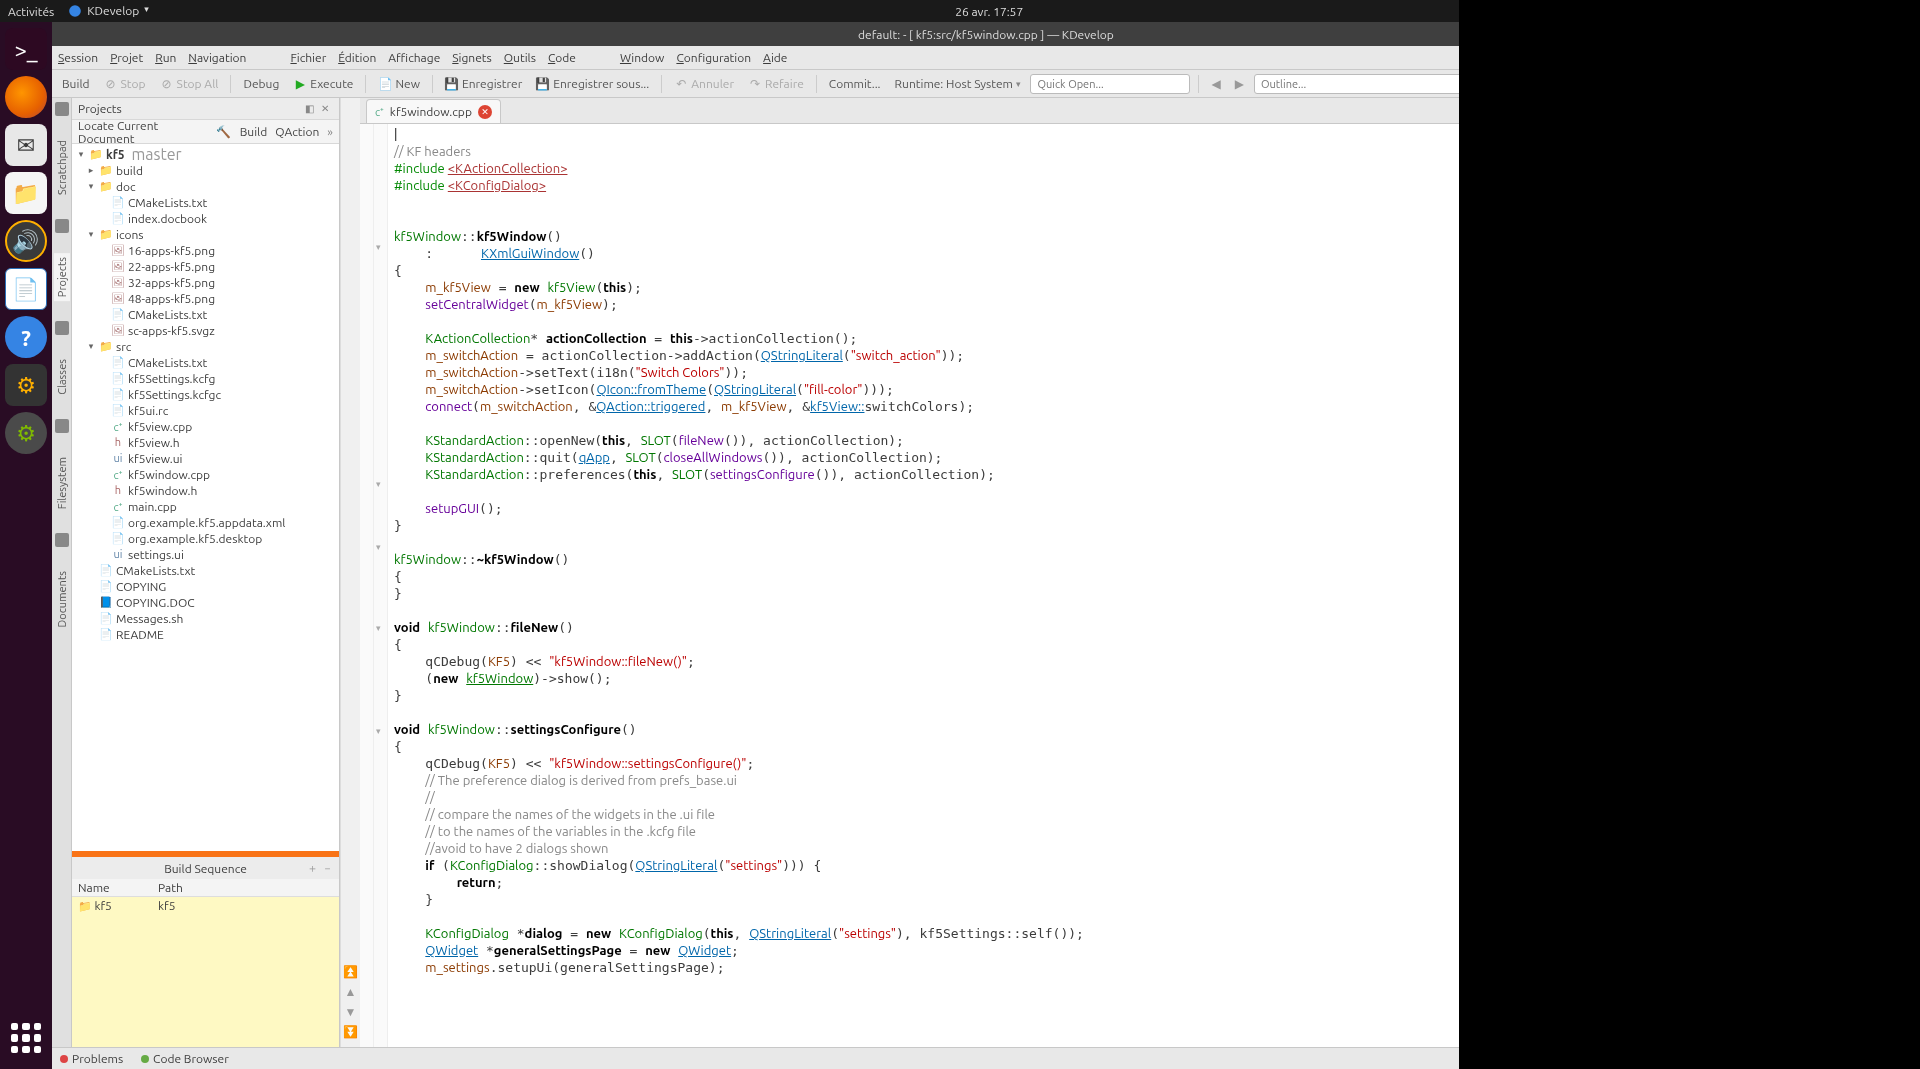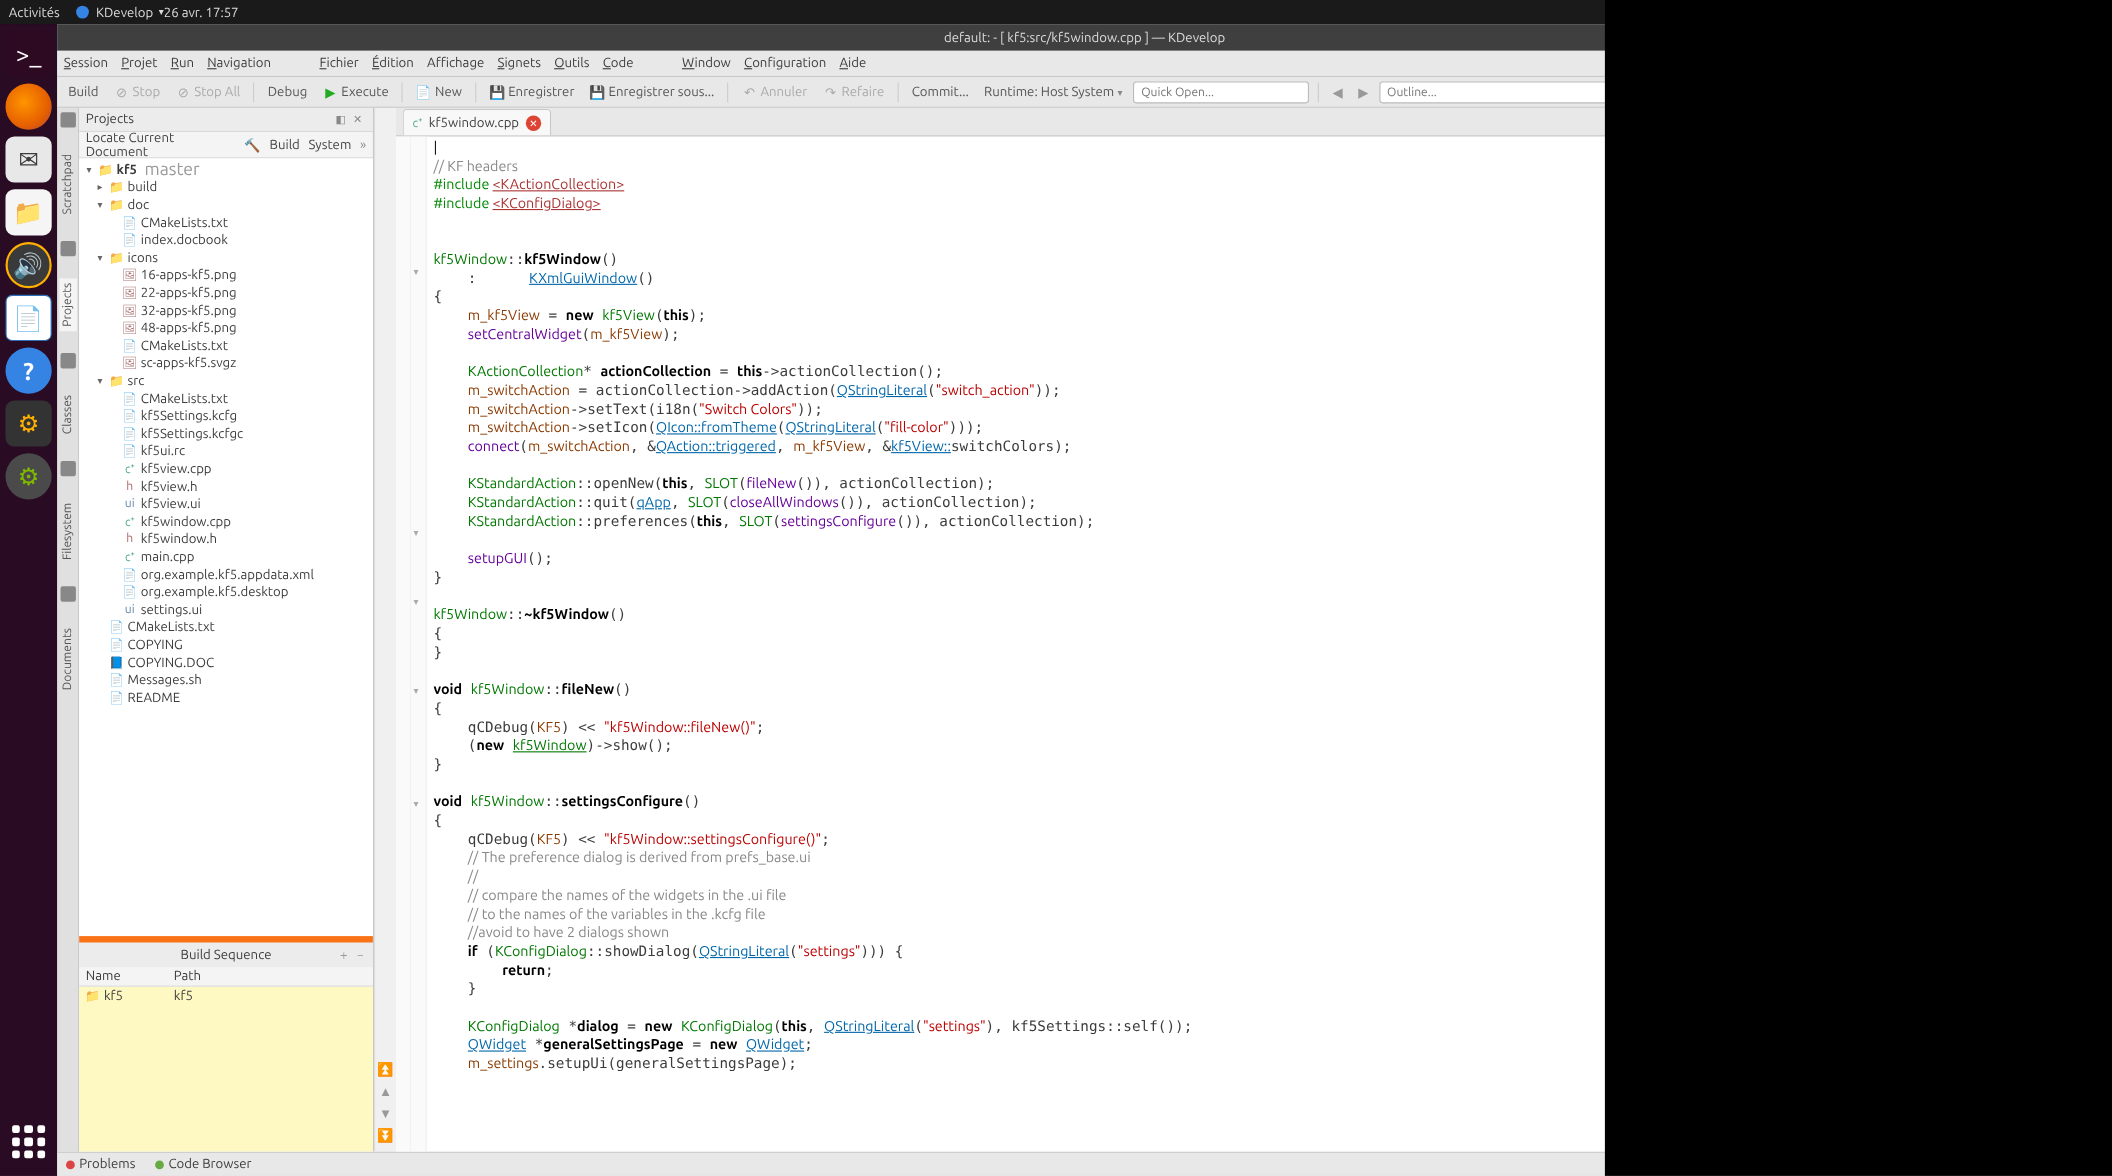--- a/index.html
+++ b/index.html
@@ -1,23 +1,23 @@
 <!DOCTYPE html>
 <html><head>
 <meta charset="utf-8">
 <style>
 * { margin: 0; padding: 0; box-sizing: border-box; font-family: "Ubuntu", "Noto Sans", sans-serif; }
 body { background: #2c001e; color: #3c3c3c; font-size: 13px; overflow: hidden; }
 
 
 .gnome-bar { height: 22px; background: #1a1a1a; color: #ddd; display: flex; align-items: center; padding: 0 8px; font-size: 12px; }
 .gnome-bar .left { display: flex; align-items: center; gap: 14px; }
-.gnome-bar .center { flex: 1; }
+.gnome-bar .center { flex: 1; text-align: center; }
 .gnome-bar .right { display: flex; align-items: center; gap: 12px; }
-.gnome-bar .app-menu { display: flex; align-items: center; gap: 5px; }
+.gnome-bar .app-menu { display: flex; align-items: flex-start; gap: 5px; }
 .gnome-bar svg { width: 14px; height: 14px; fill: #ccc; }
 
 
 .dock { position: absolute; left: 0; top: 22px; bottom: 0; width: 52px; background: rgba(40,20,40,0.6); display: flex; flex-direction: column; align-items: center; padding-top: 6px; gap: 6px; }
 .dock .app-icon { width: 42px; height: 42px; border-radius: 8px; display: flex; align-items: center; justify-content: center; font-size: 22px; }
 .dock .terminal { background: #2d0922; color: #fff; }
 .dock .firefox { background: radial-gradient(circle at 40% 40%, #ff9500, #e66000 60%, #a44 100%); border-radius: 50%; }
 .dock .mail { background: #e8e8e8; border-radius: 8px; }
 .dock .files { background: #f5f5f5; border-radius: 8px; }
 .dock .music { background: #3a3a3a; border-radius: 50%; border: 2px solid #ffb000; }
@@ -310,21 +310,21 @@
       <div class="panel-header">
         <span class="title">Projects</span>
         <span class="hicon">◧</span>
         <span class="hicon">✕</span>
       </div>
       <div class="panel-toolbar">
         <span class="pt-btn">Locate Current Document</span>
         <span class="spacer"></span>
         <span style="color:#aaa;">🔨</span>
         <span class="pt-btn">Build</span>
-        <span class="pt-btn">System</span>
+        <span class="pt-btn">QAction</span>
         <span class="chev">»</span>
       </div>
 
       <div class="tree">
         <div class="tree-row">
             <span class="exp">▾</span>
             <span class="ficon folder">📁</span>
             <b>kf5</b>
             <span class="branch">master</span>
           </div>

